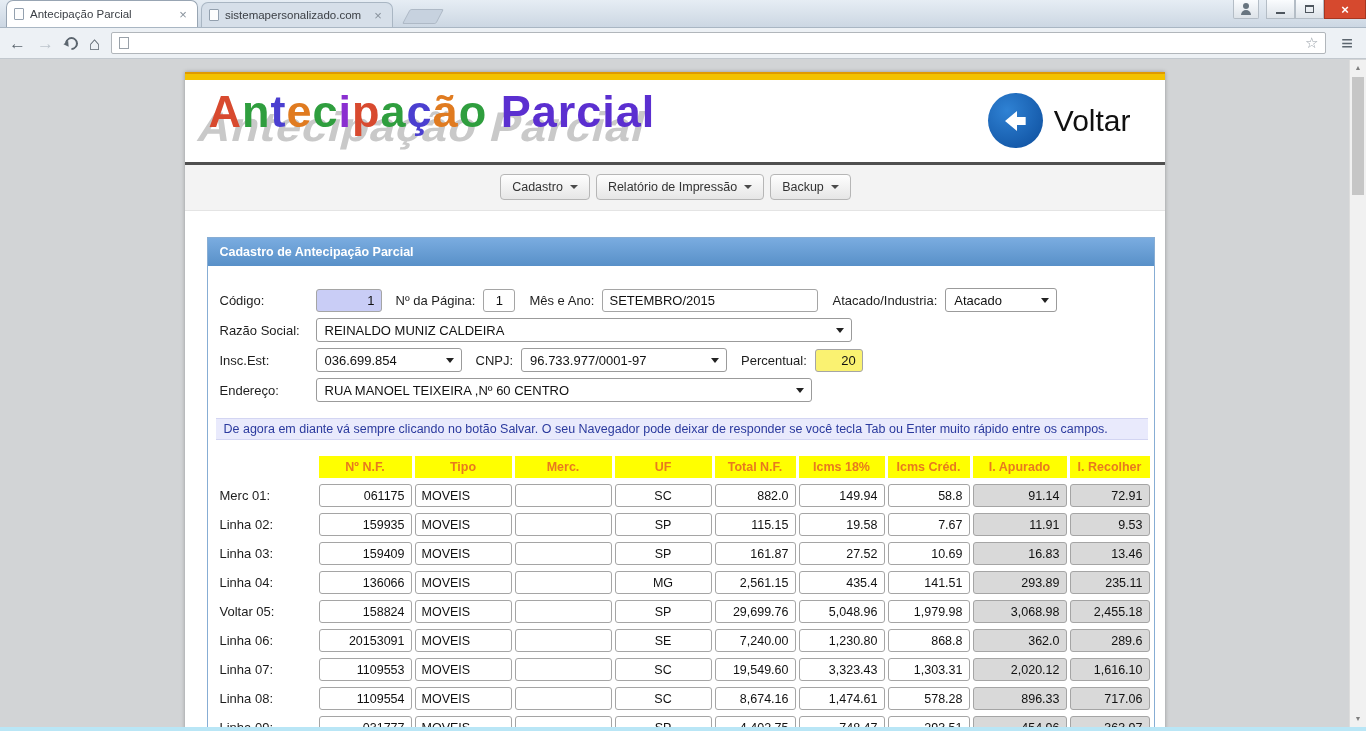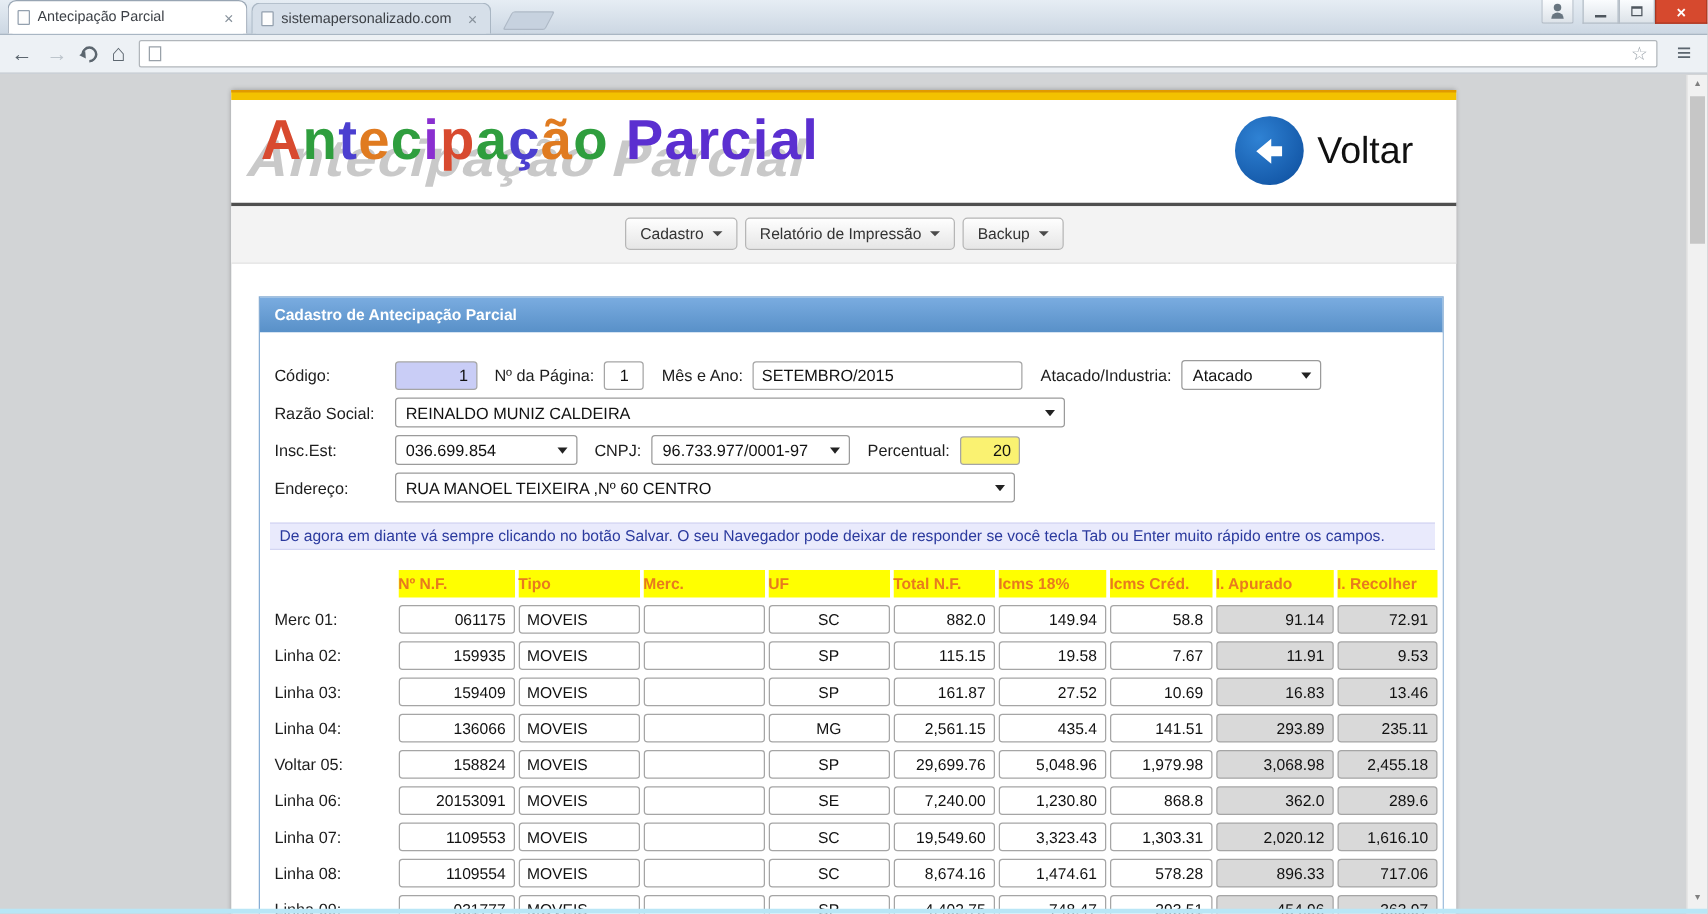--- a/index.html
+++ b/index.html
@@ -108,30 +108,30 @@
   .inp.pagina { width:32px; text-align:center; }
   .inp.mesano { width:216px; }
   .inp.percent { width:48px; background:var(--percentual-bg,#faf271); text-align:right; }
   .sel { position:relative; height:24px; border:1px solid #9b9b9b; border-radius:3px;
          display:flex; align-items:center; font-size:13px; color:#111;
          padding:0 22px 0 8px; background:#fff; cursor:pointer; white-space:nowrap; overflow:hidden; }
   .sel-caret { position:absolute; right:7px; top:9px; width:0; height:0;
          border-left:4px solid transparent; border-right:4px solid transparent;
          border-top:5px solid #222; }
   .sel.atacado { width:112px; } .sel.razao { width:536px; } .sel.insc { width:146px; }
-  .sel.cnpj { width:159px; } .sel.endereco { width:496px; }
+  .sel.cnpj { width:206px; } .sel.endereco { width:496px; }
 
   .notice { margin:16px 0 16px -4px; background:var(--notice-bg,#e9eafc);
             color:var(--notice-text,#2b3a9e); font-size:12.5px; padding:3px 8px;
             border-top:1px solid #d3d5f2; border-bottom:1px solid #d3d5f2; }
 
   .nf-grid { display:grid; column-gap:3px; row-gap:6px; align-items:center;
              grid-template-columns:96px 93px 97px 97px 97px 81px 86px 82px 94px 80px; }
   .th { background:var(--table-header-bg,#ffff00); color:var(--table-header-text,#e87a1e);
-        font-weight:bold; font-size:12.5px; padding:4px 0; }
+        font-weight:bold; font-size:12.5px; text-align:center; padding:4px 0; }
   .trow { display:contents; }
   .row-label { font-size:13px; color:#1d1d1d; }
   .cell { height:23px; width:100%; border:1px solid #a5a5a5; border-radius:3px;
           font-size:12.5px; padding:0 6px; font-family:"Liberation Sans",sans-serif;
           background:#fff; color:#111; }
   .t-right { text-align:right; } .t-center { text-align:center; }
   .t-ro { background:var(--readonly-bg,#d9d9d9); }
 </style>
 </head>
 <body>

